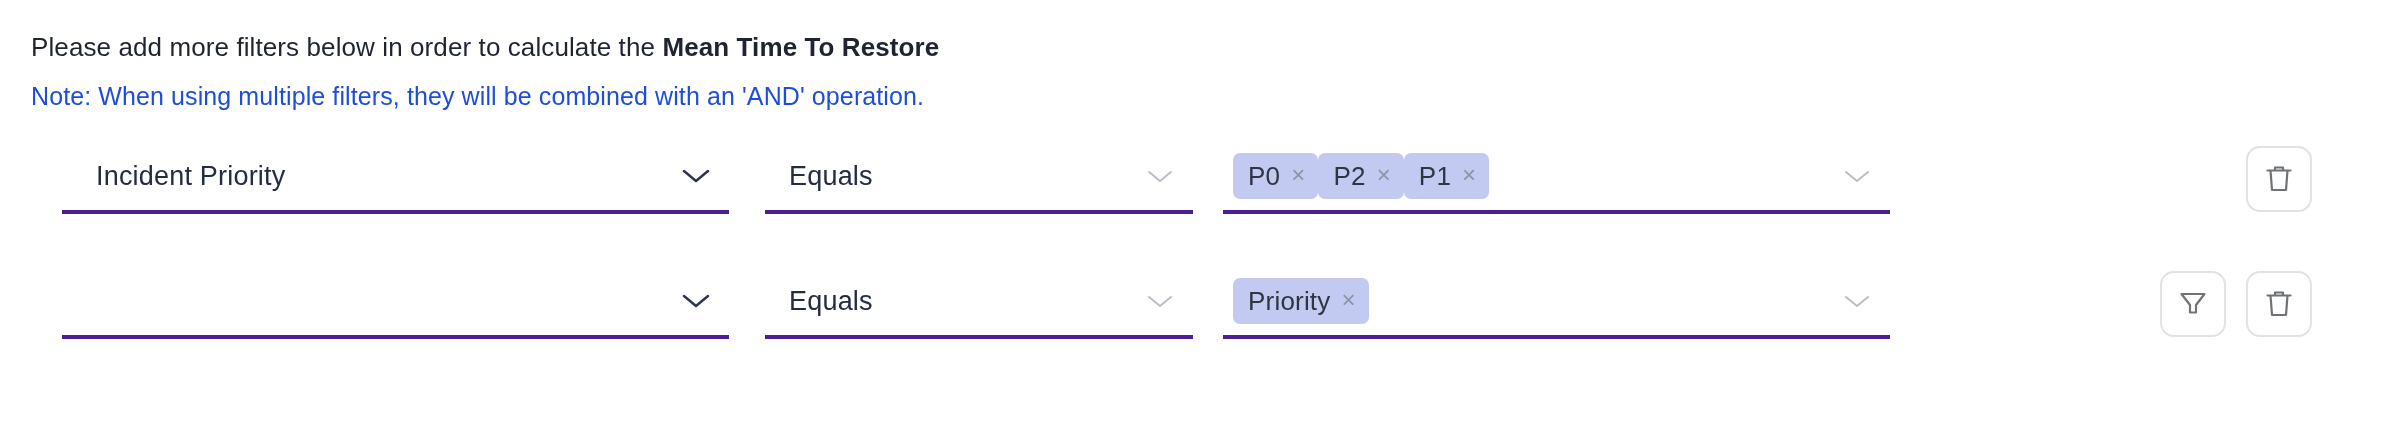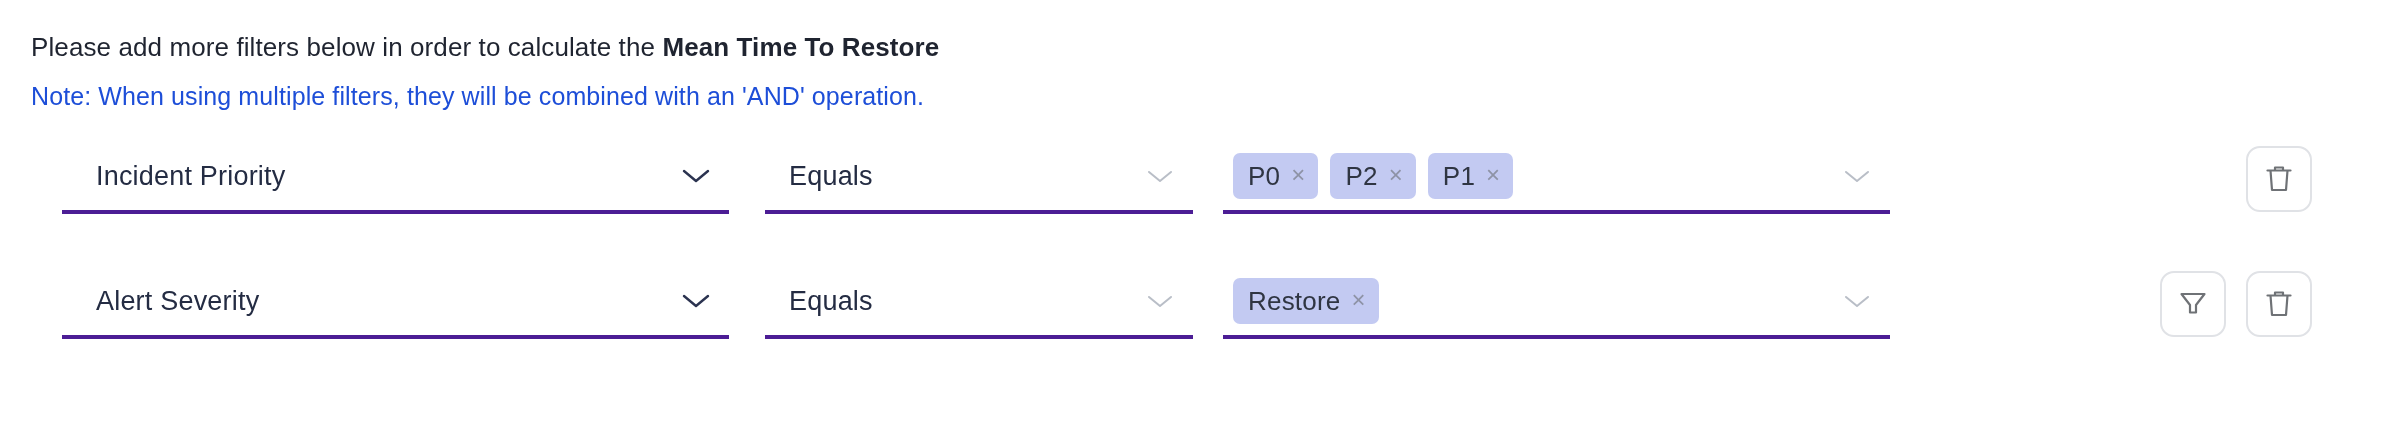--- a/index.html
+++ b/index.html
@@ -102,21 +102,20 @@
     display: block;
   }
   .chev svg { display: block; width: 30px; height: 18px; }
   .chev.dark svg path { stroke: #2b3350; stroke-width: 2.4; }
   .chev.light svg path { stroke: #b9bec7; stroke-width: 2; }
 
   
   .chips {
     display: flex;
     align-items: center;
-    gap: 12px;
     flex: 1 1 auto;
     min-width: 0;
   }
   .chip {
     display: inline-flex;
     align-items: center;
     gap: 11px;
     background: #c3caf2;
     border-radius: 7px;
     height: 46px;
@@ -221,41 +220,40 @@
             </svg>
           </span>
         </button>
       </div>
 
     </div>
 
     <div class="filter-row">
 
       <div class="field field-attribute">
-        <span class="field-text">Alert Severity</span>
         <span class="chev dark">
           <svg viewBox="0 0 30 18" fill="none">
               <path d="M3 4 L15 14 L27 4" stroke-linecap="round" stroke-linejoin="round"></path>
             </svg>
         </span>
       </div>
 
       <div class="field field-operator">
         <span class="field-text">Equals</span>
         <span class="chev light">
           <svg viewBox="0 0 30 18" fill="none">
               <path d="M4 5 L15 14 L26 5" stroke-linecap="round" stroke-linejoin="round"></path>
             </svg>
         </span>
       </div>
 
       <div class="field field-values">
         <div class="chips">
           <span class="chip">
-            <span>Restore</span>
+            <span>Priority</span>
             <span class="chip-x">×</span>
           </span>
         </div>
         <span class="chev light">
           <svg viewBox="0 0 30 18" fill="none">
               <path d="M4 5 L15 14 L26 5" stroke-linecap="round" stroke-linejoin="round"></path>
             </svg>
         </span>
       </div>
 

